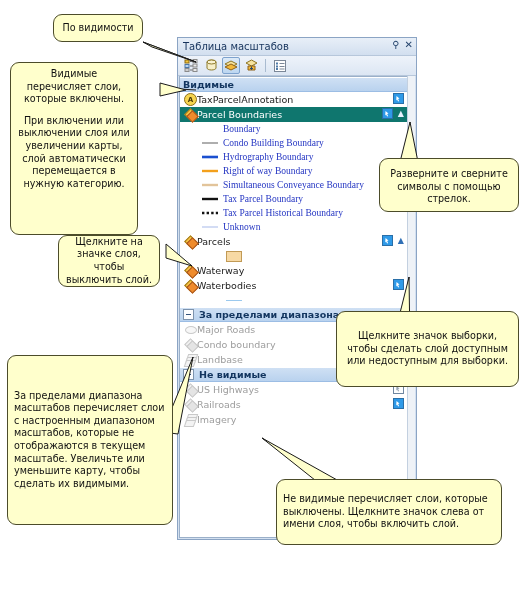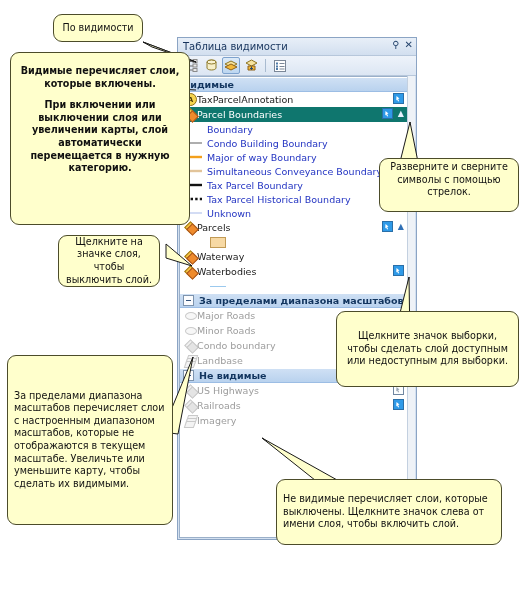--- a/index.html
+++ b/index.html
@@ -72,21 +72,21 @@
     height:15px;display:flex;align-items:center;font-size:9.5px;
     padding-left:4px;box-sizing:border-box;position:relative;color:#1b1b1b;
   }
   .row.sel{background:#0f766e;color:#ffffff;}
   .row.dim{color:#9d9d9d;}
   .row .lbl{white-space:nowrap;overflow:hidden;}
   .row .ic{width:13px;flex:none;display:flex;align-items:center;justify-content:center;}
 
   .sub{
     height:14px;display:flex;align-items:center;font-size:9.5px;
-    color:#2334c2;padding-left:6px;box-sizing:border-box;
+    color:#2334c2;padding-left:22px;box-sizing:border-box;font-family:Liberation Serif, serif;
   }
   .sub .swatch{width:16px;flex:none;margin-right:5px;display:flex;align-items:center;}
   .sub .sline{width:16px;display:block;}
   .sub .txt{white-space:nowrap;}
 
   .rightic{position:absolute;right:4px;top:1px;display:flex;align-items:center;gap:5px;}
 
   
   .selic{width:9px;height:9px;border:1px solid #6f86a0;background:#fdfefe;
          display:inline-flex;align-items:center;justify-content:center;}
@@ -118,38 +118,38 @@
 
   .parcelbox{width:14px;height:9px;background:#f7d9a4;border:1px solid #c19a55;
              margin-left:24px;}
   .waterline{width:16px;height:0;border-top:1px solid #9bc9ee;margin-left:24px;}
 
   
   .callout{
     position:absolute;background:#ffffcc;border:1px solid #4c4c2a;
     border-radius:9px;box-sizing:border-box;
     font-size:9.6px;color:#111111;line-height:12.6px;
-    padding:12px 6px;
+    padding:5px 6px;
   }
   .callout.c{text-align:center;}
   .callout.l{text-align:left;}
   .callout p{margin:0;}
   .callout p + p{margin-top:9px;}
 
   svg.lead{position:absolute;left:0;top:0;width:526px;height:600px;pointer-events:none;}
 </style>
 </head>
 <body>
 
 <div class="stage">
 
   <div id="toc-panel">
 
     <div id="toc-titlebar">
-      <span id="toc-title">Таблица видимости</span>
+      <span id="toc-title">Таблица масштабов</span>
       <span class="tb-btns">
         <span class="tb-btn">⚲</span>
         <span class="tb-btn">✕</span>
       </span>
     </div>
 
     <div id="toc-toolbar">
       <div class="tool">
         <svg width="14" height="13" viewBox="0 0 14 13">
           <rect x="1" y="1" width="4" height="3" fill="#f2c53d" stroke="#8a6a12"></rect>
@@ -239,24 +239,32 @@
         <span class="swatch">
           <svg class="sline" height="6" viewBox="0 0 16 6">
               <line x1="0" y1="3" x2="16" y2="3" stroke="#9a9a9a" stroke-width="1.6"></line>
             </svg>
         </span>
         <span class="txt">Condo Building Boundary</span>
       </div>
       <div class="sub">
         <span class="swatch">
           <svg class="sline" height="6" viewBox="0 0 16 6">
+              <line x1="0" y1="3" x2="16" y2="3" stroke="#1a4fd0" stroke-width="2.6"></line>
+            </svg>
+        </span>
+        <span class="txt">Hydrography Boundary</span>
+      </div>
+      <div class="sub">
+        <span class="swatch">
+          <svg class="sline" height="6" viewBox="0 0 16 6">
               <line x1="0" y1="3" x2="16" y2="3" stroke="#f3a01c" stroke-width="2.4"></line>
             </svg>
         </span>
-        <span class="txt">Major of way Boundary</span>
+        <span class="txt">Right of way Boundary</span>
       </div>
       <div class="sub">
         <span class="swatch">
           <svg class="sline" height="6" viewBox="0 0 16 6">
               <line x1="0" y1="3" x2="16" y2="3" stroke="#e2c49a" stroke-width="2.4"></line>
             </svg>
         </span>
         <span class="txt">Simultaneous Conveyance Boundary</span>
       </div>
       <div class="sub">
@@ -345,28 +353,20 @@
       <div class="row dim">
         <span class="ic">
             <span class="greyc">
               <i></i>
             </span>
           </span>
         <span class="lbl">Major Roads</span>
       </div>
       <div class="row dim">
         <span class="ic">
-            <span class="greyc">
-              <i></i>
-            </span>
-          </span>
-        <span class="lbl">Minor Roads</span>
-      </div>
-      <div class="row dim">
-        <span class="ic">
             <span class="greyd">
               <i></i>
               <i class="b"></i>
             </span>
           </span>
         <span class="lbl">Condo boundary</span>
       </div>
       <div class="row dim">
         <span class="ic">
             <span class="stack">
@@ -462,21 +462,21 @@
     <path d="M162,432 L193,357 L178,434 Z" fill="#ffffcc" stroke="#1a1a1a" stroke-width="1"></path>
 
     <path d="M338,490 L262,438" stroke="#1a1a1a" stroke-width="1" fill="none"></path>
     <path d="M330,492 L262,438 L355,490 Z" fill="#ffffcc" stroke="#1a1a1a" stroke-width="1"></path>
   </svg>
 
   <div class="callout c" style="left:53px;top:14px;width:90px;height:28px;display:flex;align-items:center;justify-content:center;">
     <span>По видимости</span>
   </div>
 
-  <div class="callout c" style="left:10px;top:52px;width:180px;height:173px;font-weight:bold;">
+  <div class="callout c" style="left:10px;top:62px;width:128px;height:173px;">
     <p>Видимые перечисляет слои, которые включены.</p>
     <p>При включении или выключении слоя или увеличении карты, слой автоматически перемещается в нужную категорию.</p>
   </div>
 
   <div class="callout c" style="left:58px;top:235px;width:102px;height:52px;display:flex;align-items:center;justify-content:center;">
     <span>Щелкните на значке слоя, чтобы выключить слой.</span>
   </div>
 
   <div class="callout c" style="left:379px;top:158px;width:140px;height:54px;display:flex;align-items:flex-end;justify-content:center;">
     <span>Разверните и сверните символы с помощью стрелок.</span>

